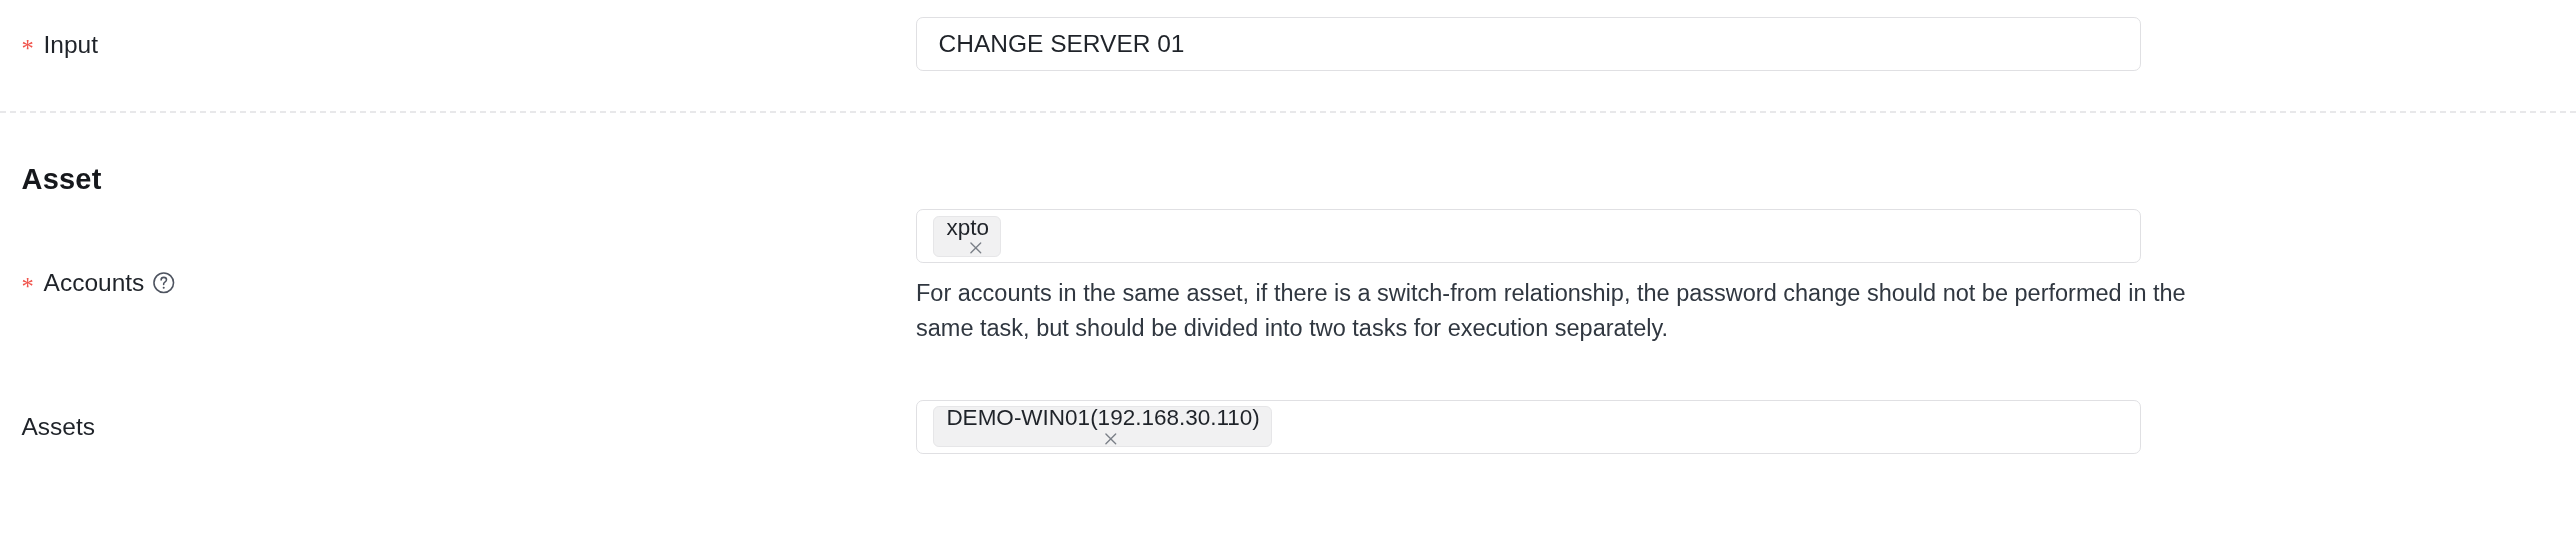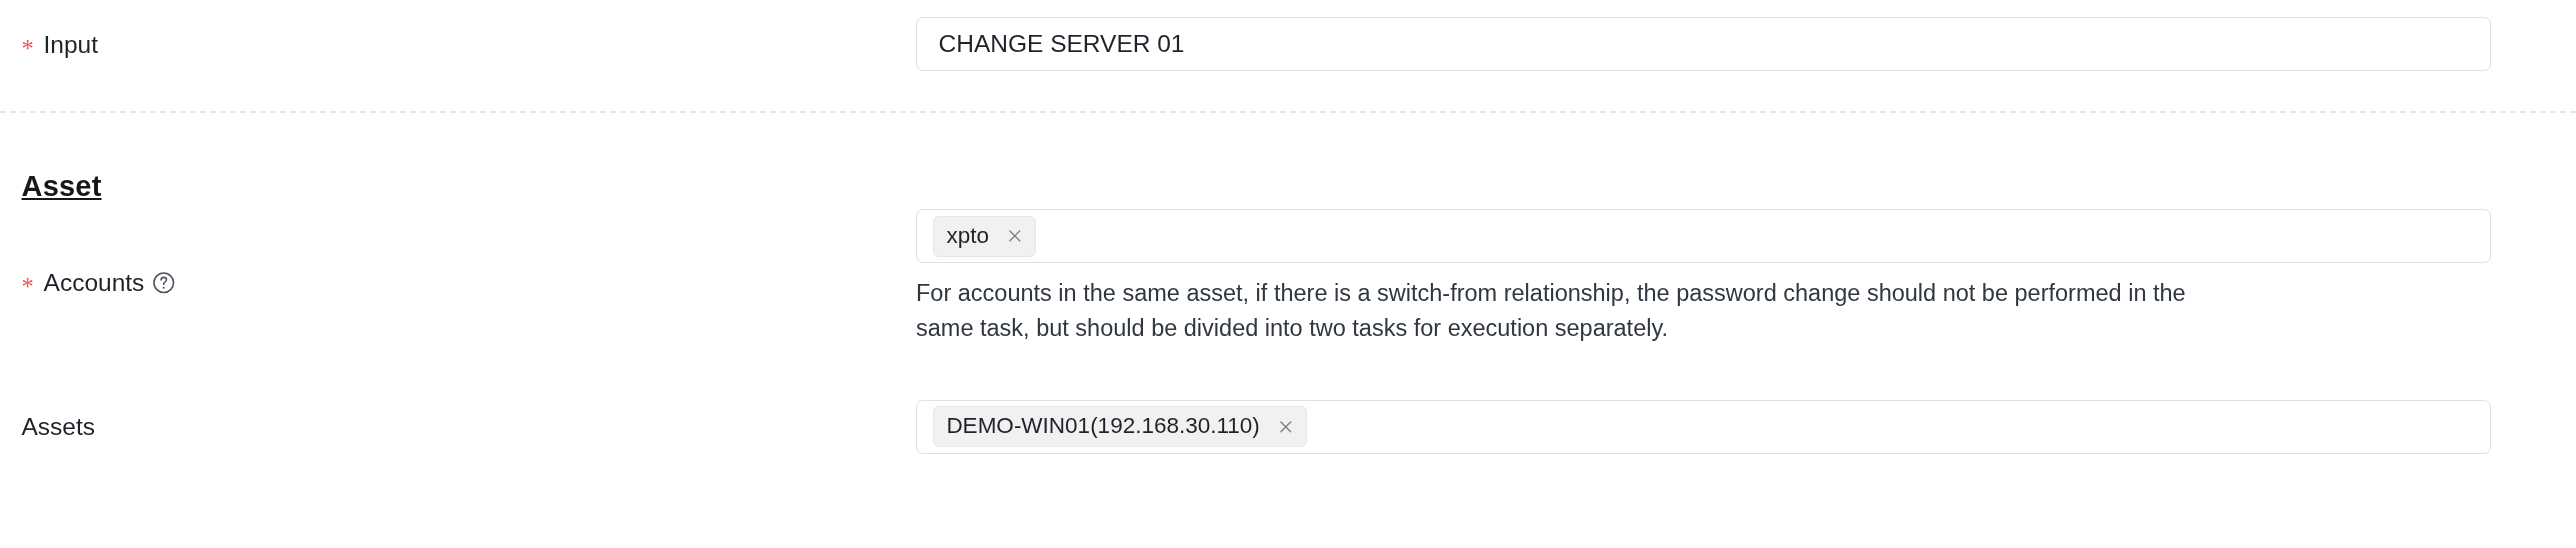--- a/index.html
+++ b/index.html
@@ -66,21 +66,21 @@
     width: 23.5px;
     height: 23.5px;
     margin-left: 7.8px;
     flex: 0 0 23.5px;
   }
   .help-icon svg { display: block; }
 
   
   .input-box {
     box-sizing: border-box;
-    width: 1575px;
+    width: 1225px;
     min-height: 54px;
     border: 1px solid #e0e0e3;
     border-radius: 6.9px;
     background: #ffffff;
     display: flex;
     align-items: center;
     padding: 0 15.7px;
     font-size: 24.5px;
     color: #1f2329;
   }
@@ -102,20 +102,21 @@
     align-items: center;
     background: #f1f1f2;
     border: 1px solid #e6e6e8;
     border-radius: 5.9px;
     height: 39px;
     padding: 0 10.8px 0 12.7px;
     margin-right: 9.8px;
     font-size: 22.5px;
     color: #1f2329;
     white-space: nowrap;
+    flex-direction: column;
   }
   .tag-label { line-height: 1; }
   .tag-close {
     margin-left: 15.7px;
     width: 19.6px;
     height: 19.6px;
     display: inline-flex;
     align-items: center;
     justify-content: center;
     color: #7a7f87;
@@ -169,21 +170,21 @@
     </div>
     <div class="ctrl-col">
       <div class="input-box value-text">
         <span class="input-value">CHANGE SERVER 01</span>
       </div>
     </div>
   </div>
 
   <div class="divider" style="top:111px;"></div>
 
-  <div class="section-title" style="top:170px;text-decoration:underline;">Asset</div>
+  <div class="section-title" style="top:163px;">Asset</div>
 
   <div class="row" style="top:209px;">
     <div class="label-col" style="height:147px;">
       <span class="req-star">*</span>
       <span>Accounts</span>
       <span class="help-icon">
         <svg width="23.5" height="23.5" viewBox="0 0 24 24" fill="none">
           <circle cx="12" cy="12" r="10" stroke="#4e5460" stroke-width="1.6"></circle>
           <path d="M9.3 9.1c0-1.5 1.2-2.6 2.8-2.6 1.6 0 2.7 1 2.7 2.4 0 1.2-.7 1.8-1.7 2.5-.9.6-1.2 1-1.2 1.9v.4" stroke="#4e5460" stroke-width="1.6" stroke-linecap="round" fill="none"></path>
           <circle cx="11.95" cy="17.1" r="1.05" fill="#4e5460"></circle>

